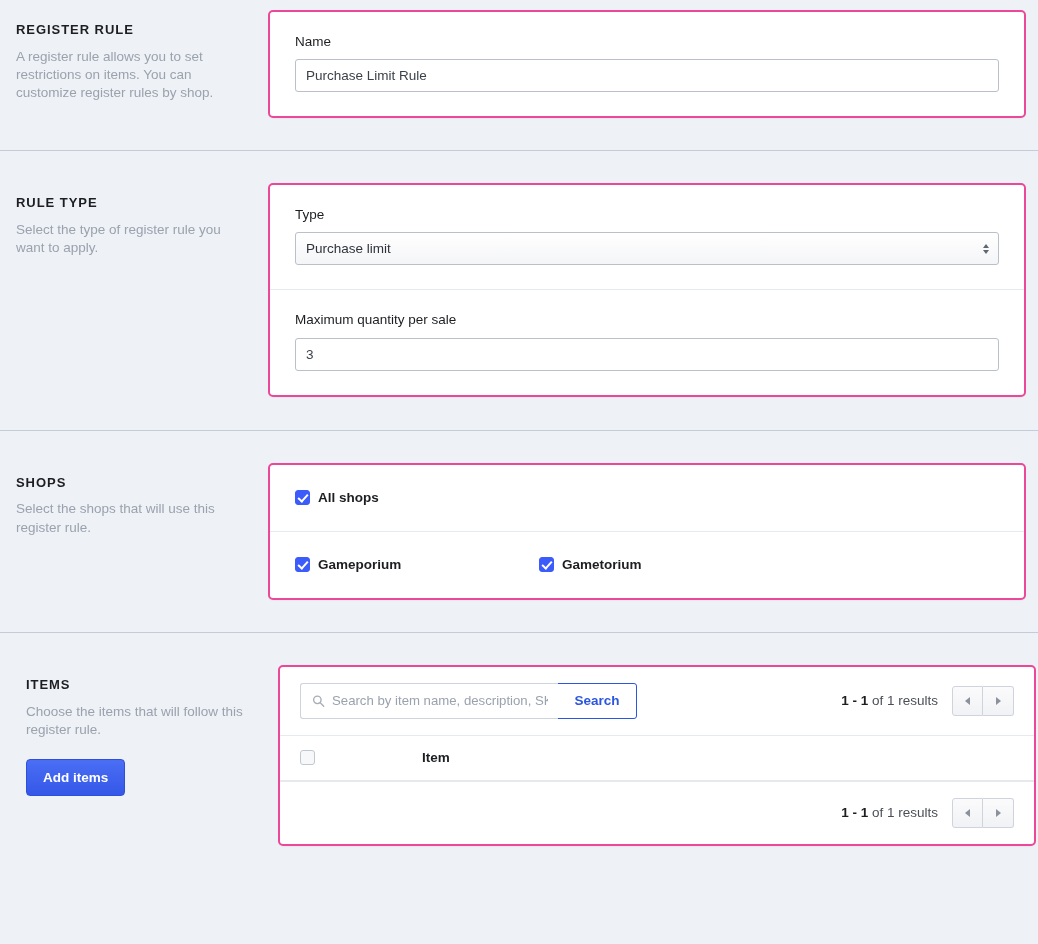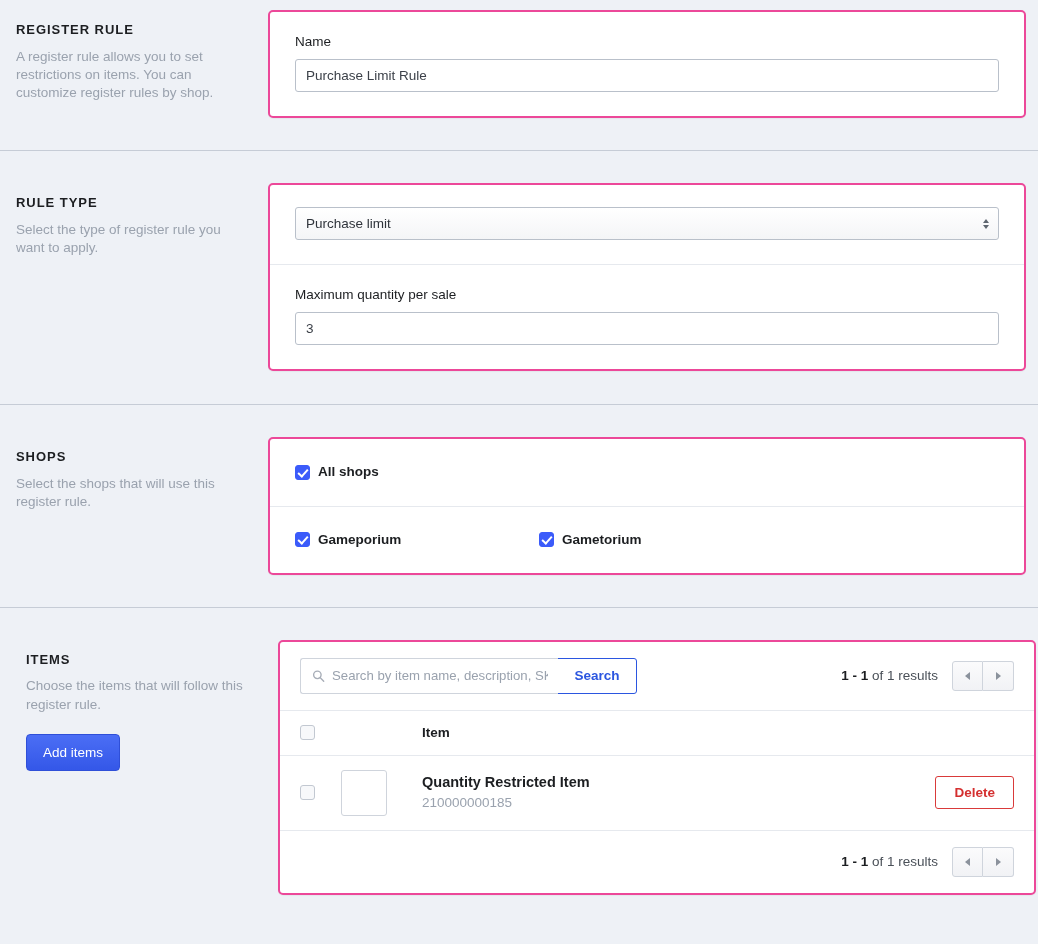--- a/index.html
+++ b/index.html
@@ -264,21 +264,21 @@
     display: flex; align-items: center;
     padding: 16px 20px;
   }
   .add-btn {
     margin-top: 20px;
     background: linear-gradient(180deg, #4b6ef5 0%, #3457e8 100%);
     border: 1px solid #2f4fd8;
     border-radius: 4px;
     color: #ffffff;
     font-size: 13.5px;
-    font-weight: normal;
+    font-weight: bold;
     font-family: "Liberation Sans", sans-serif;
     padding: 10px 16px;
     cursor: pointer;
   }
 </style>
 </head>
 <body>
 
 <div class="page">
 
@@ -300,20 +300,21 @@
   <div class="section-divider"></div>
 
   <div class="section" style="padding-top:32px;padding-bottom:33px;">
     <div class="sec-left">
       <div class="sec-title">RULE TYPE</div>
       <p class="sec-desc">Select the type of register rule you want to apply.</p>
     </div>
     <div class="sec-right">
       <div class="card">
         <div class="card-block">
+          <label class="field-label">Type</label>
           <div class="select-wrap">
             <div class="select-box">
               <span>Purchase limit</span>
             </div>
             <span class="select-arrows">
               <span class="arrow-up"></span>
               <span class="arrow-dn"></span>
             </span>
           </div>
         </div>
@@ -399,31 +400,20 @@
         <div class="tr th-row">
           <div class="td-cb">
             <span class="cbox off"></span>
           </div>
           <div class="gap-a"></div>
           <div class="th-item">Item</div>
         </div>
 
         <div class="card-sep"></div>
 
-        <div class="tr item-row">
-          <div class="td-cb">
-            <span class="cbox off"></span>
-          </div>
-          <div class="thumb"></div>
-          <div class="item-meta">
-            <div class="item-name">Quantity Restricted Item</div>
-            <div class="item-sku">210000000185</div>
-          </div>
-          <button class="delete-btn">Delete</button>
-        </div>
 
         <div class="card-sep"></div>
 
         <div class="footer-pager">
           <div class="pager">
             <span class="pager-count"><b>1 - 1</b> <span>of 1 results</span></span>
             <div class="pager-btns">
               <div class="pager-btn">
                   <span class="tri-l"></span>
                 </div>

